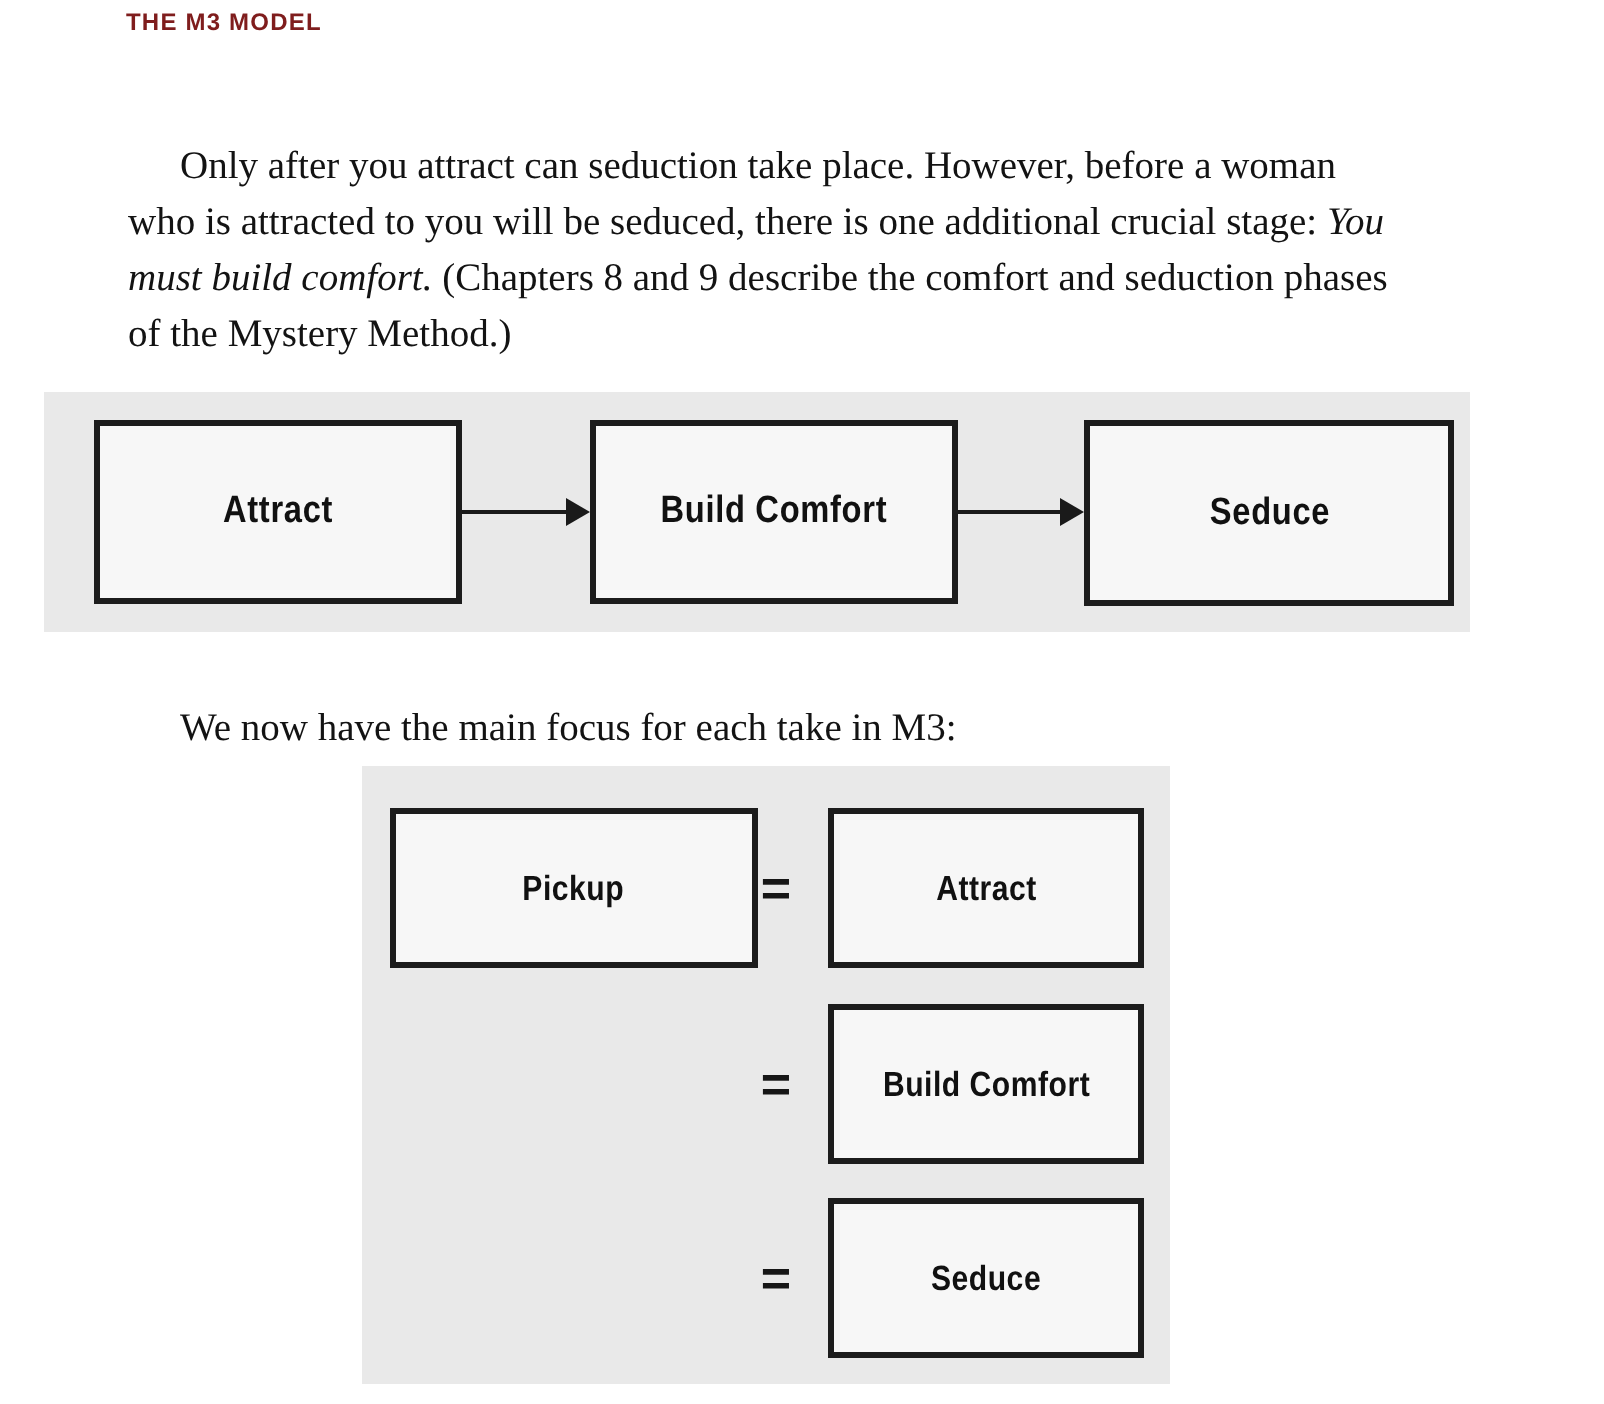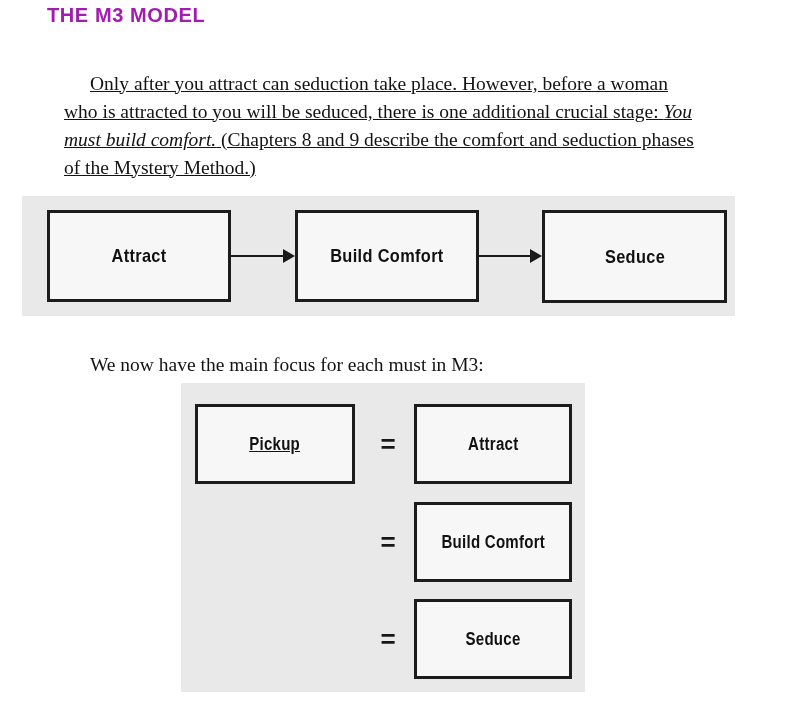--- a/index.html
+++ b/index.html
@@ -17,45 +17,44 @@
   }
 
   .page {
     position: absolute;
     inset: 0;
   }
 
   
   .section-heading {
     position: absolute;
-    left: 47px;
+    left: 63px;
     top: 4px;
     font-family: "Liberation Sans", sans-serif;
     font-weight: bold;
-    font-size: 20px;
+    font-size: 12px;
     letter-spacing: 0.6px;
-    color: #a21caf;
+    color: #7f1d1d;
     white-space: nowrap;
   }
 
   
   .body-paragraph {
     position: absolute;
     left: 64px;
     width: 640px;
     font-family: "Liberation Serif", serif;
     font-size: 19.5px;
     line-height: 28px;
     color: #131313;
     text-align: left;
   }
   .body-paragraph.first {
     top: 50px;
     text-indent: 26px;
-    text-decoration: underline;
   }
   .body-paragraph.second {
     top: 331px;
     text-indent: 26px;
   }
   .body-paragraph em {
     font-style: italic;
   }
 
   
@@ -138,21 +137,21 @@
     position: absolute;
     top: 0;
     height: 80px;
     background: #f7f7f7;
     border: 3px solid #1c1c1c;
     box-sizing: border-box;
     display: flex;
     align-items: center;
     justify-content: center;
   }
-  .equiv-box.left  { left: 14px;  width: 160px; text-decoration: underline; }
+  .equiv-box.left  { left: 14px;  width: 184px; }
   .equiv-box.right { left: 233px; width: 158px; }
   .equiv-box .box-label {
     font-family: "Liberation Sans", sans-serif;
     font-weight: bold;
     font-size: 17.5px;
     letter-spacing: 0.3px;
     color: #111111;
     transform: scaleX(0.86);
     white-space: nowrap;
   }
@@ -200,21 +199,21 @@
       <span class="shaft"></span>
       <span class="head"></span>
     </div>
 
     <div class="flow-box" id="flow-box-2">
       <span class="box-label">Seduce</span>
     </div>
 
   </div>
 
-  <p class="body-paragraph second">We now have the main focus for each must in M3:</p>
+  <p class="body-paragraph second">We now have the main focus for each take in M3:</p>
 
   <div class="equiv-diagram">
 
     <div class="equiv-row" id="equiv-row-0">
       <div class="equiv-box left">
         <span class="box-label">Pickup</span>
       </div>
       <div class="equals-sign">=</div>
       <div class="equiv-box right">
         <span class="box-label">Attract</span>

